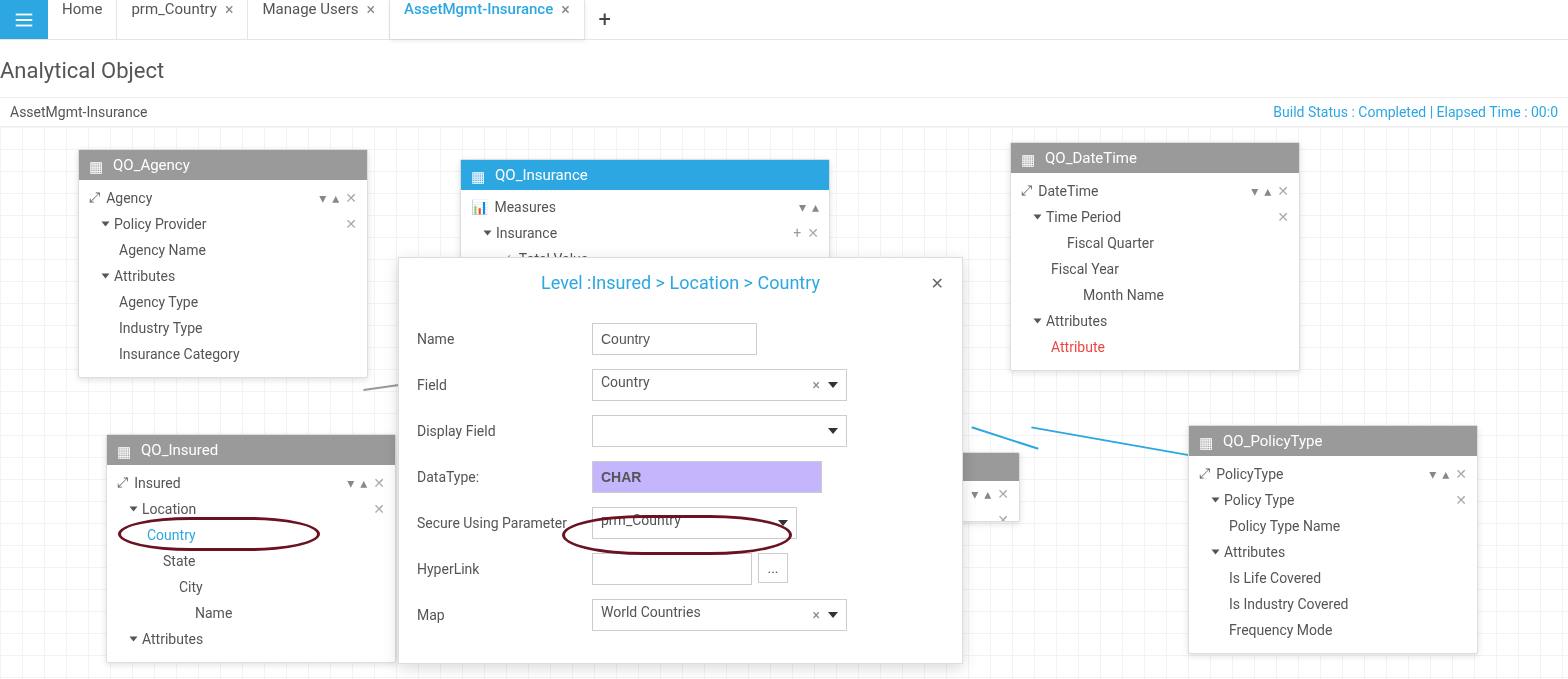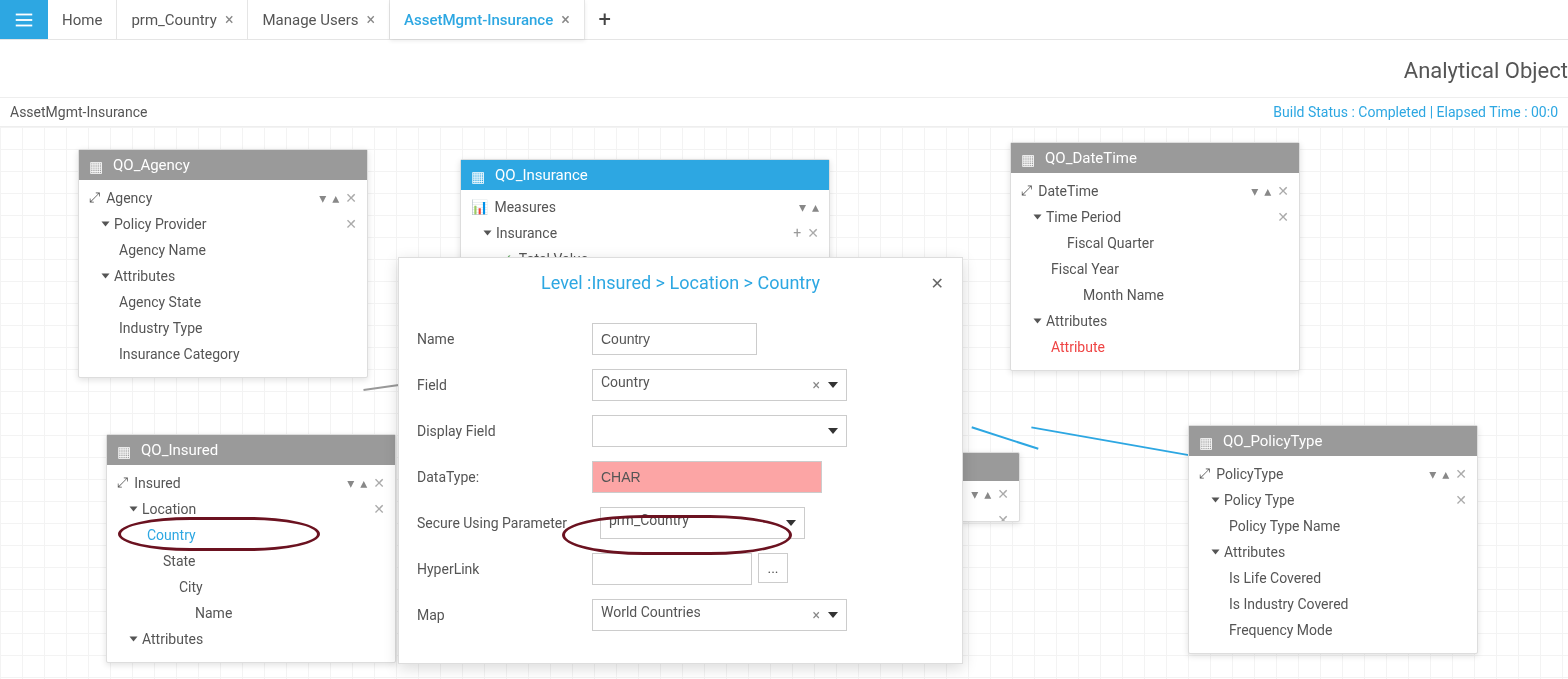--- a/index.html
+++ b/index.html
@@ -26,42 +26,42 @@
     background: #2da7e2;
     display: flex;
     align-items: center;
     justify-content: center;
     cursor: pointer;
   }
   .hamburger svg { width: 22px; height: 22px; }
   .tab {
     padding: 0 14px;
     display: flex;
-    align-items: center;
+    align-items: flex-start;
     border-right: 1px solid #e5e5e5;
     color: #555;
     gap: 8px;
     cursor: pointer;
     font-size: 15px;
   }
   .tab.home { border-right: 1px solid #e5e5e5; }
   .tab.active {
     color: #2da7e2;
     font-weight: 500;
     box-shadow: 0 2px 4px rgba(0,0,0,.08);
     background: #fff;
   }
   .tab .close { color: #888; font-size: 16px; cursor: pointer; }
   .tab-plus {
     width: 40px; display: flex; align-items: center; justify-content: center;
     font-size: 22px; color: #444; cursor: pointer;
   }
 
   .page-title {
-    text-align: right;
+    text-align: left;
     font-size: 22px;
     font-weight: 400;
     color: #555;
     padding: 18px 0 14px;
   }
 
   .statusbar {
     display: flex;
     justify-content: space-between;
     padding: 6px 10px;
@@ -159,36 +159,36 @@
     flex: none;
     position: relative;
   }
   .txt {
     width: 165px; height: 32px;
     border: 1px solid #ccc;
     padding: 4px 8px;
     font-size: 14px; color: #555;
     background: #fff;
   }
-  .txtro { background: #fca5a5; }
+  .txtro { background: #c4b5fd; font-weight: bold; }
   .sel {
     width: 255px; height: 32px;
     border: 1px solid #ccc;
     padding: 4px 26px 4px 8px;
     font-size: 14px; color: #555;
     position: relative;
     background: #fff;
   }
   .sel.short { width: 205px; }
   .sel .caret-d {
     position: absolute; right: 8px; top: 50%; transform: translateY(-50%);
     width:0;height:0;border-left:5px solid transparent;border-right:5px solid transparent;border-top:6px solid #333;
   }
   .sel .clear-x { position:absolute; right:26px; top:50%; transform:translateY(-50%); color:#888; font-size:14px; }
-  .hlcontrol { position: relative; gap: 8px; }
+  .hlcontrol { position: relative; }
   .hl-browse {
     width: 30px; height: 30px; border:1px solid #ccc; margin-left:6px;
     display:inline-flex;align-items:center;justify-content:center;
     cursor:pointer; font-size:14px; color:#555;
   }
   .txt.hltxt { width: 160px; }
 
   
   .line { position:absolute; background:#2da7e2; height:2px; }
   .line.gray { background:#999; }
@@ -259,21 +259,21 @@
           </div>
       </div>
       <div class="tree-row l2">
           <span>Agency Name</span>
         </div>
       <div class="tree-row">
         <span class="caret down"></span>
         <span>Attributes</span>
       </div>
       <div class="tree-row l2">
-          <span>Agency State</span>
+          <span>Agency Type</span>
         </div>
       <div class="tree-row l2">
           <span>Industry Type</span>
         </div>
       <div class="tree-row l2">
           <span>Insurance Category</span>
         </div>
     </div>
   </div>
 

